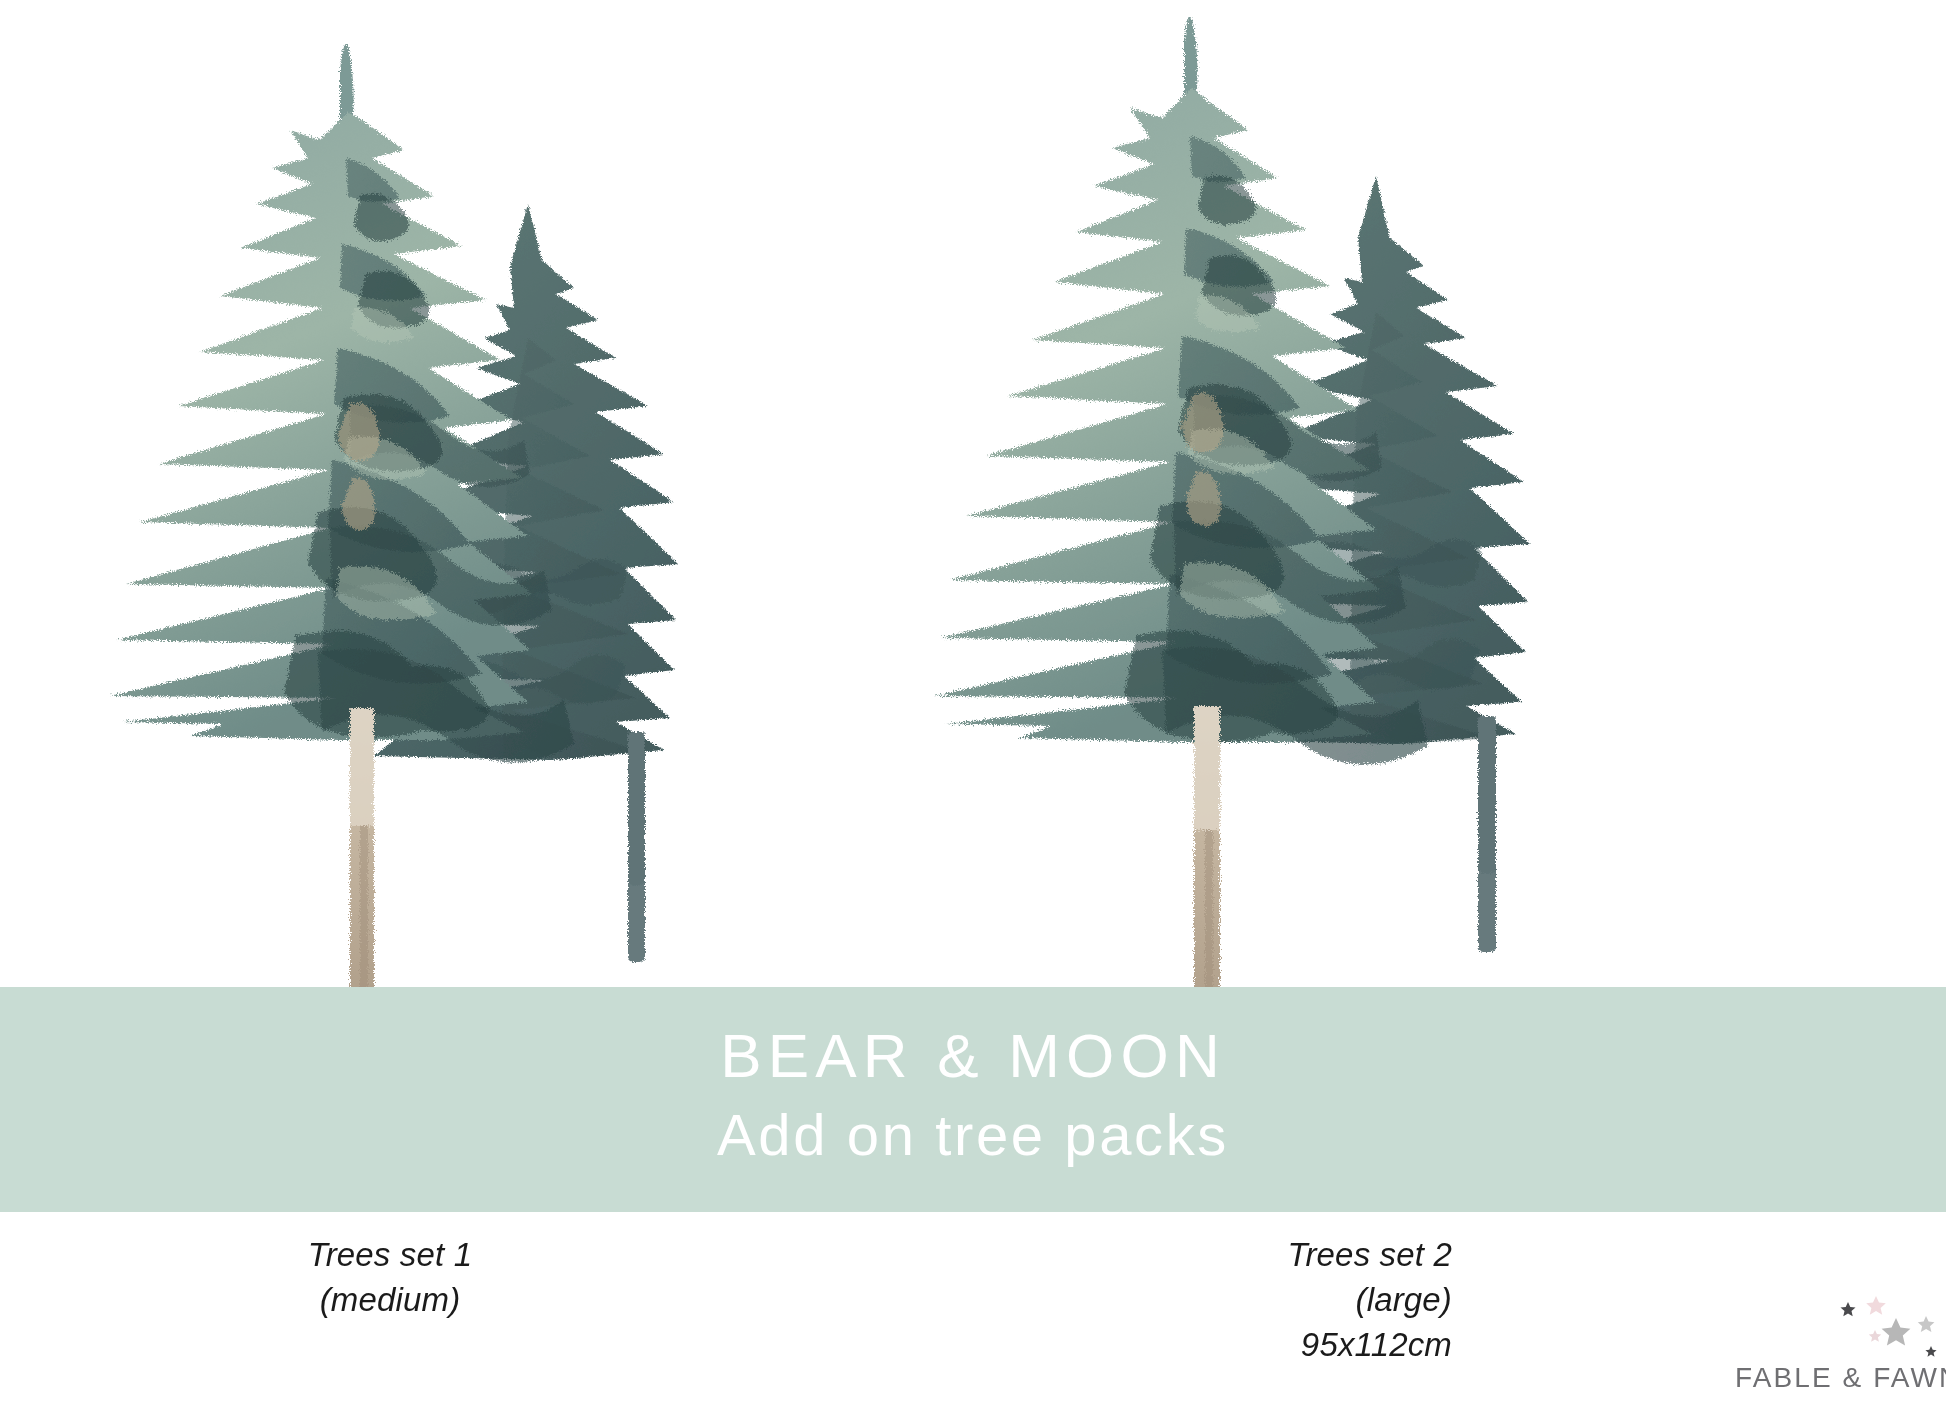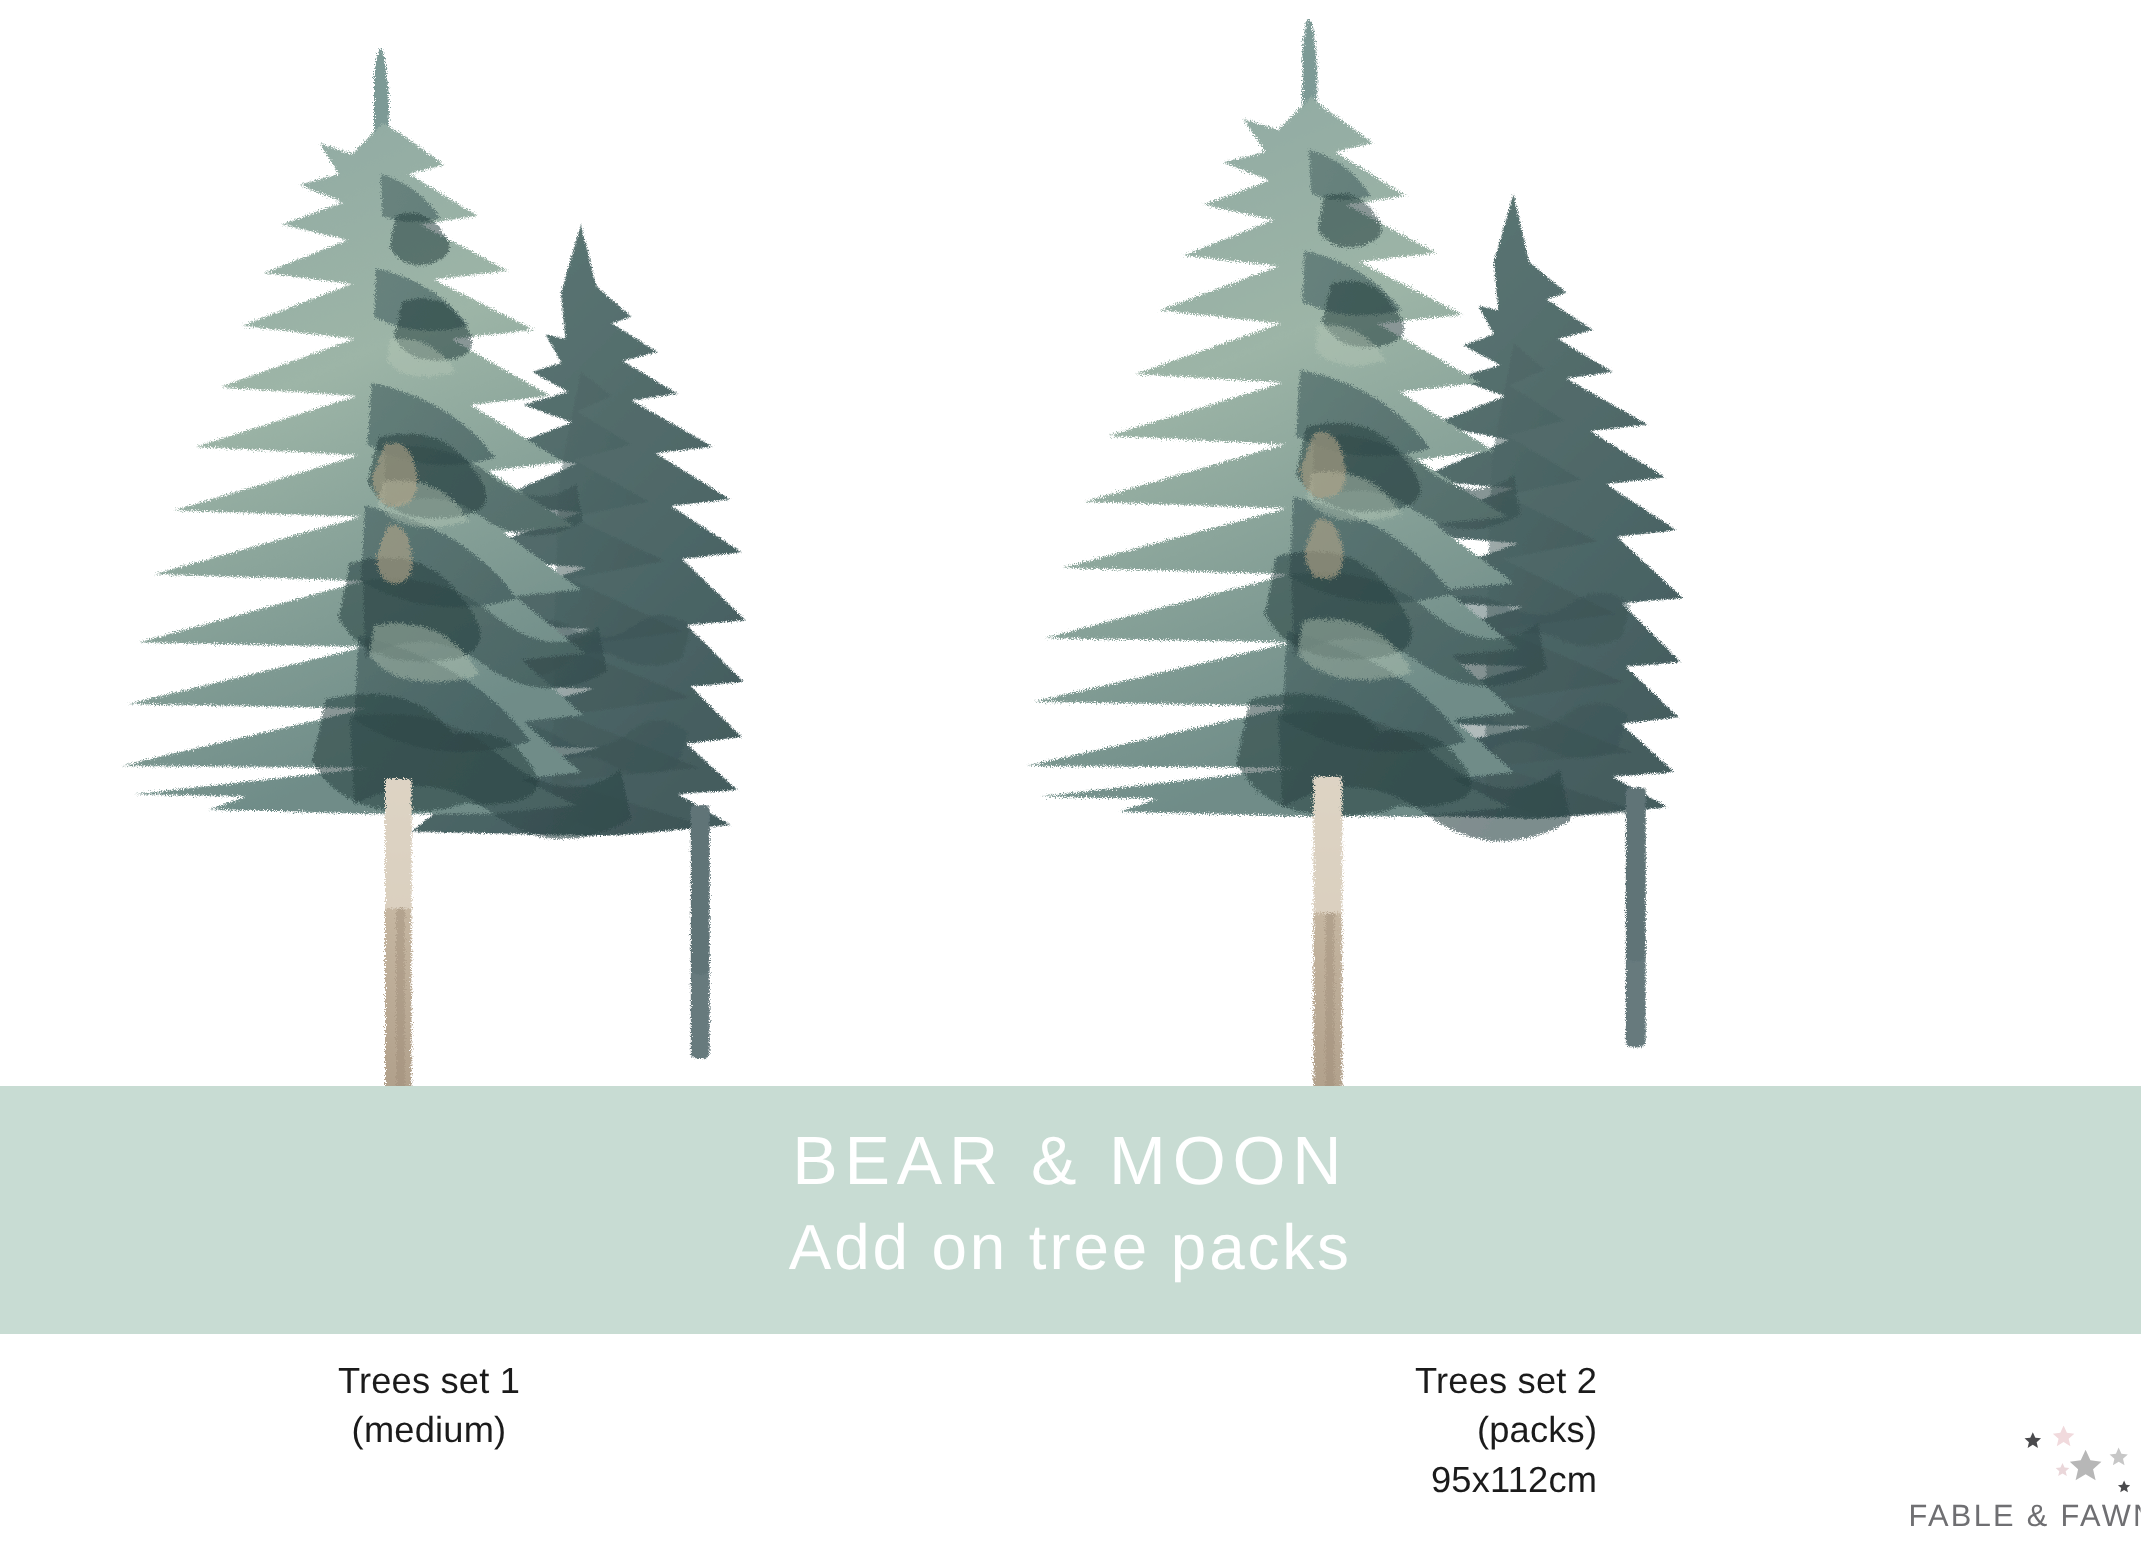--- a/index.html
+++ b/index.html
@@ -26,21 +26,21 @@
   .banner-sub{
     color:#ffffff;font-weight:300;font-size:58px;letter-spacing:.045em;
     line-height:1.02;white-space:nowrap;margin:11px;
     font-family:"Liberation Sans","DejaVu Sans",sans-serif;
   }
 
   
   .caption{
     position:absolute;top:1232px;width:420px;text-align:center;
     color:#1b1b1b;font-size:33px;line-height:1.37;font-weight:400;
-    letter-spacing:.005em;z-index:6;
+    letter-spacing:.005em;z-index:6;font-style:italic;
   }
   .caption span{display:block;}
   #caption-left{left:180px;}
   #caption-right{left:1032px;text-align:right;}
 
   
   .logo{position:absolute;left:1735px;top:1296px;width:205px;height:100px;z-index:7;}
   .logo-text{
     position:absolute;left:0;bottom:2px;width:100%;
     color:#6f6f72;font-size:28px;letter-spacing:.075em;font-weight:400;
@@ -307,21 +307,21 @@
     <div class="banner-sub">Add on tree packs</div>
   </div>
 
   <div class="caption" id="caption-left">
     <span>Trees set 1</span>
     <span>(medium)</span>
   </div>
 
   <div class="caption" id="caption-right">
     <span>Trees set 2</span>
-    <span>(packs)</span>
+    <span>(large)</span>
     <span>95x112cm</span>
   </div>
 
   <div class="logo">
     <div class="logo-stars">
       <svg viewBox="0 0 110 66" xmlns="http://www.w3.org/2000/svg">
 
         <g fill="#4a4a4d">
           <path d="M15,6 l2.3,5.0 l5.2,0.6 l-4.0,3.5 l1.2,5.2 l-4.7,-2.8 l-4.7,2.8 l1.2,-5.2 l-4.0,-3.5 l5.2,-0.6 Z"></path>
         </g>

